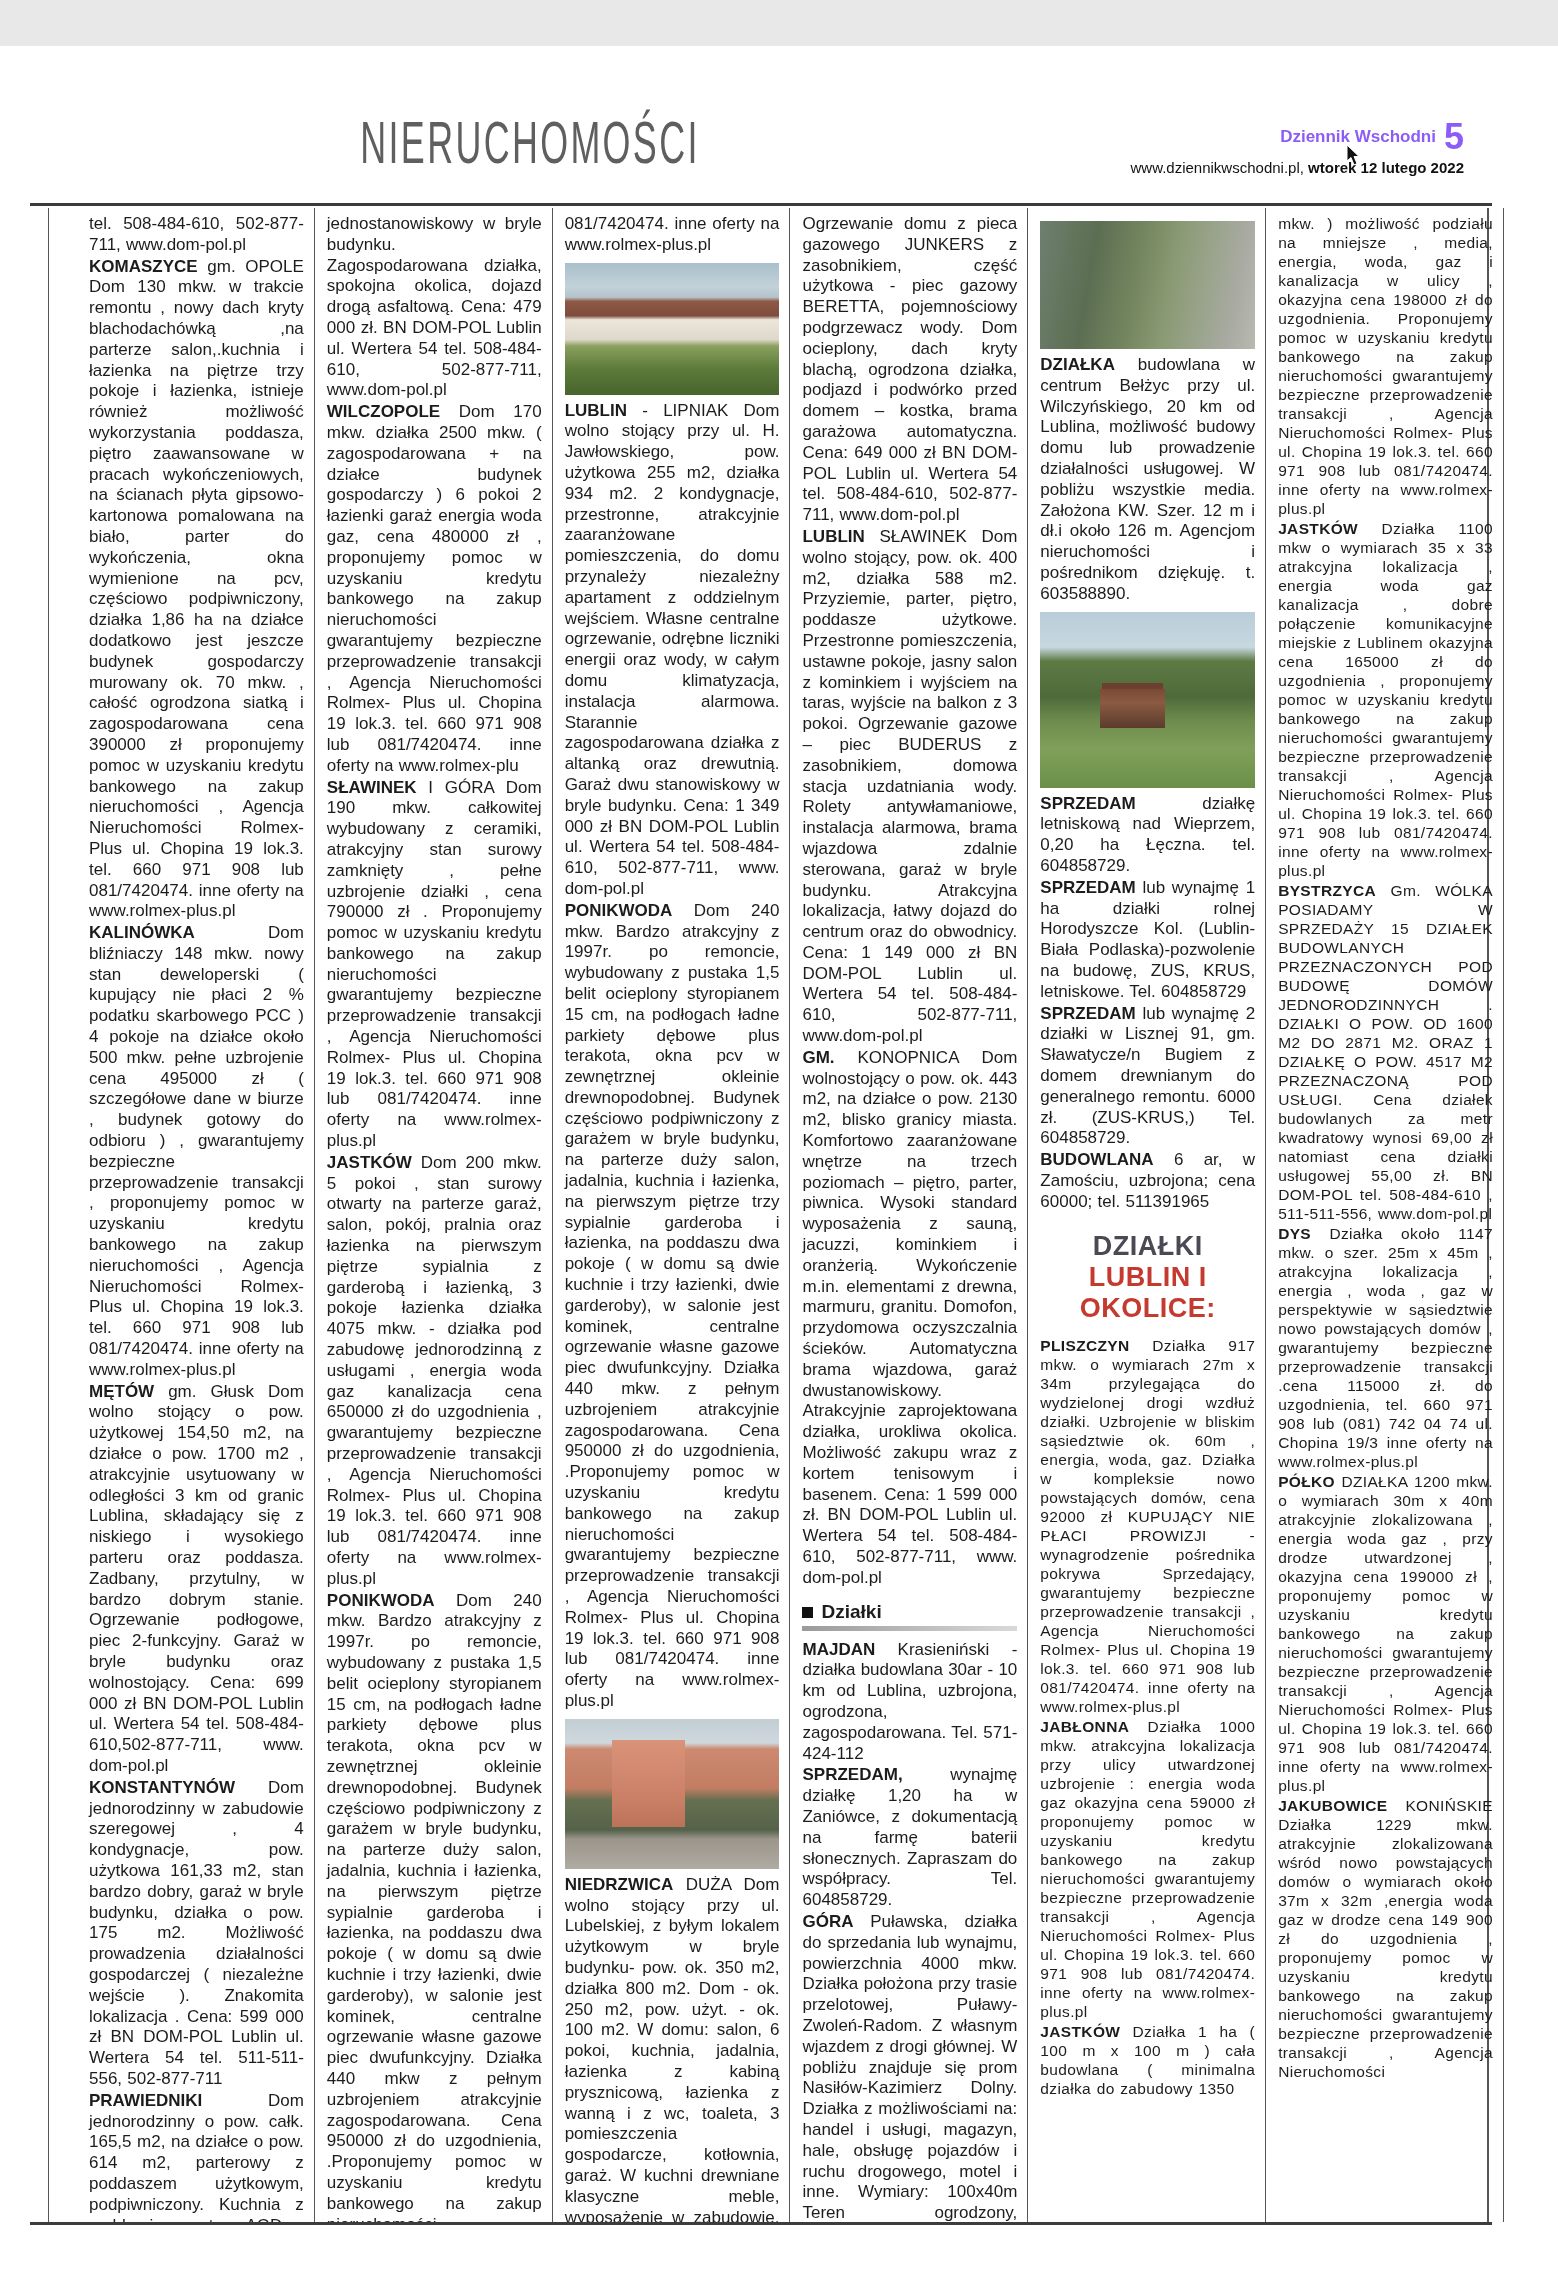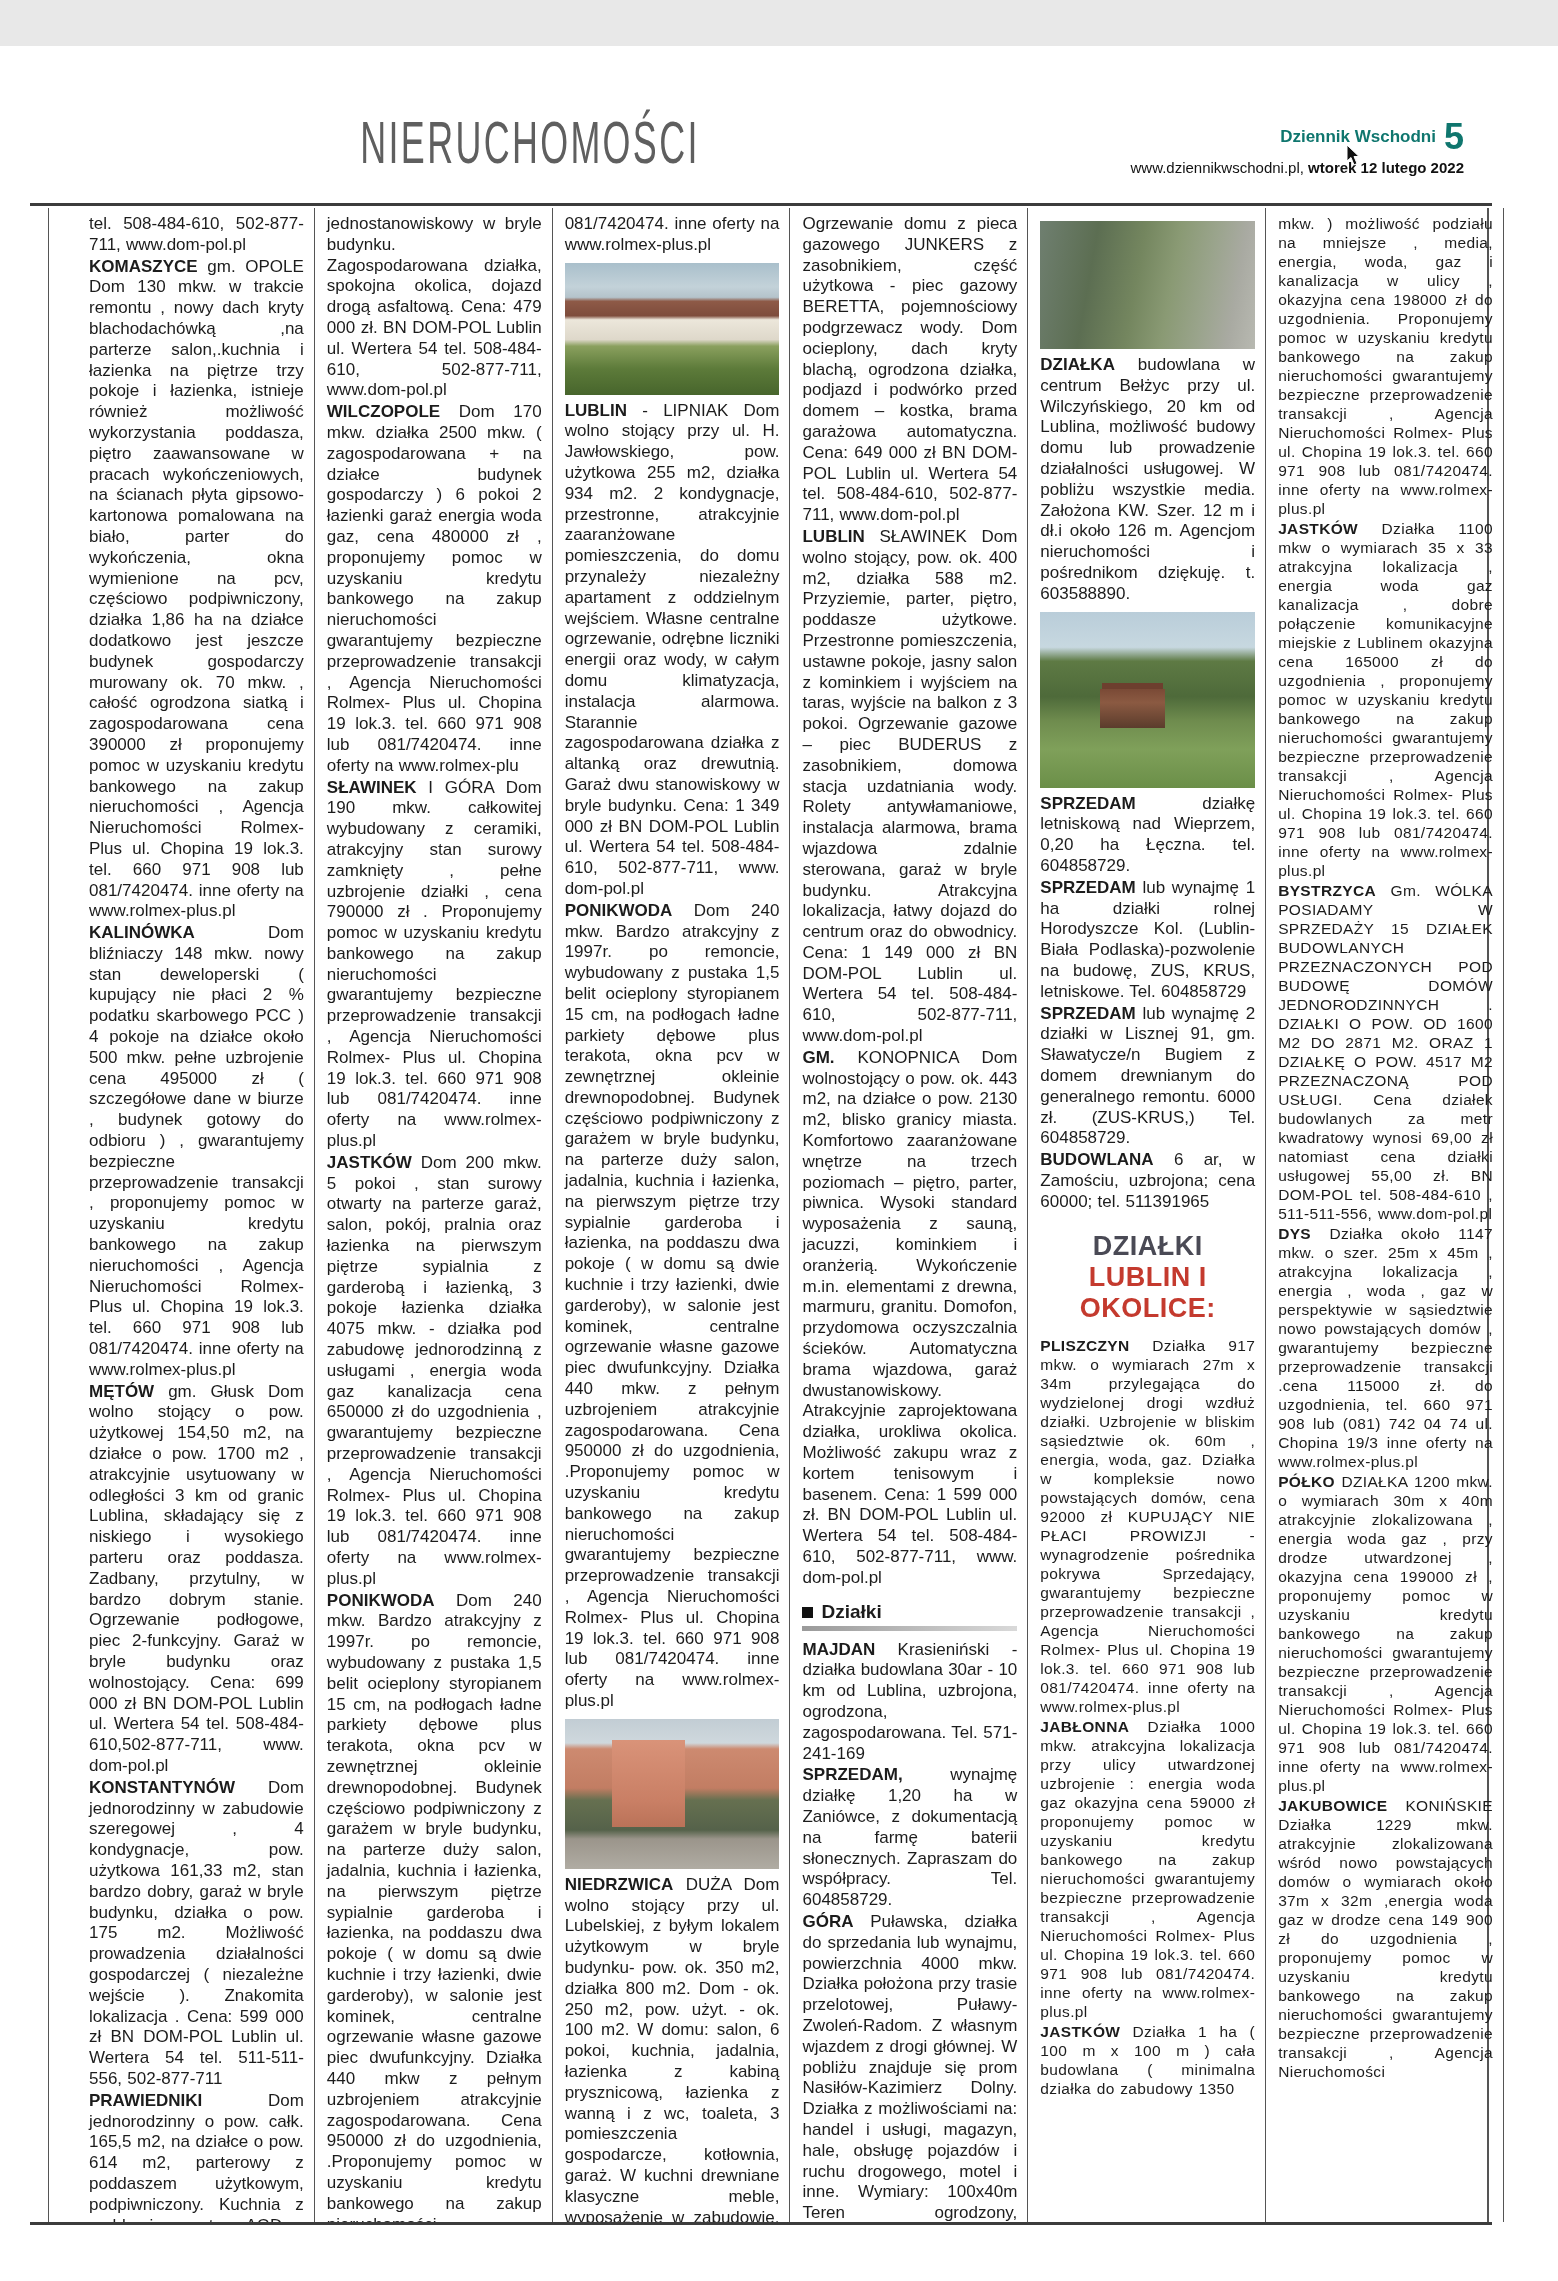--- a/index.html
+++ b/index.html
@@ -4,21 +4,21 @@
 <style>
   html,body{margin:0;padding:0;background:#e8e8e8;}
   .page{position:relative;width:1558px;height:2281px;background:#ffffff;
         font-family:"Liberation Sans","DejaVu Sans",sans-serif;color:#1c1c1c;overflow:hidden;margin-top:46px;}
 
   
   .section-title{position:absolute;top:62px;left:300px;width:460px;text-align:center;
     font-size:46px;font-weight:400;color:#5f5f5f;letter-spacing:3px;
     transform:scaleY(1.28) scaleX(0.78);transform-origin:center top;white-space:nowrap;}
   .brand{position:absolute;top:70px;right:94px;text-align:right;line-height:1.15;}
-  .brand1{font-size:17px;font-weight:bold;color:#0f766e;}
+  .brand1{font-size:17px;font-weight:bold;color:#8b5cf6;}
   .pgnum{font-size:36px;font-weight:bold;margin-left:8px;vertical-align:-7px;}
   .brand2{font-size:15px;color:#111;margin-top:2px;}
   .brand2 .date{font-weight:bold;}
   .cursor{position:absolute;left:1346px;top:99px;width:16px;height:22px;}
 
   
   .rule-top{position:absolute;left:30px;top:157px;width:1462px;height:3px;background:#3c3c3c;}
   .rule-bottom{position:absolute;left:30px;top:2176px;width:1462px;height:3px;background:#3c3c3c;}
   .rule-right-outer{position:absolute;left:1487px;top:162px;width:2px;height:2014px;background:#555;}
 
@@ -108,21 +108,21 @@
       </div>
       <p class="ad"><span class="lead">NIEDRZWICA</span><span> DUŻA  Dom wolno stojący przy ul. Lubelskiej, z byłym lokalem użytkowym w bryle budynku- pow. ok. 350 m2, działka 800 m2. Dom - ok. 250 m2, pow. użyt. - ok. 100 m2. W domu: salon, 6 pokoi, kuchnia, jadalnia, łazienka z kabiną prysznicową, łazienka z wanną i z wc, toaleta, 3 pomieszczenia gospodarcze, kotłownia, garaż. W kuchni drewniane klasyczne meble, wyposażenie w zabudowie. Podłogi - w pokojach parkiet, w kuchni i łazienkach glazura i terakota. Lokal użytkowy: 7 pomieszczeń, wc, komunikacja.</span></p>
     </div>
 
     <div class="col">
       <p class="ad"><span>Ogrzewanie domu z pieca gazowego JUNKERS z zasobnikiem, część użytkowa - piec gazowy BERETTA, pojemnościowy podgrzewacz wody. Dom ocieplony, dach kryty blachą, ogrodzona działka, podjazd i podwórko przed domem – kostka, brama garażowa automatyczna. Cena: 649 000 zł BN DOM-POL Lublin ul. Wertera 54 tel. 508-484-610,   502-877-711,  www.dom-pol.pl</span></p>
       <p class="ad"><span class="lead">LUBLIN</span><span> SŁAWINEK  Dom wolno stojący, pow. ok. 400 m2, działka 588 m2. Przyziemie, parter, piętro, poddasze użytkowe. Przestronne pomieszczenia, ustawne pokoje, jasny salon z kominkiem i wyjściem na taras, wyjście na balkon z 3 pokoi. Ogrzewanie gazowe – piec BUDERUS z zasobnikiem, domowa stacja uzdatniania wody. Rolety antywłamaniowe, instalacja alarmowa, brama wjazdowa zdalnie sterowana, garaż w bryle budynku. Atrakcyjna lokalizacja, łatwy dojazd do centrum oraz do obwodnicy. Cena: 1 149 000 zł BN DOM-POL Lublin ul. Wertera 54 tel. 508-484-610,   502-877-711,  www.dom-pol.pl</span></p>
       <p class="ad"><span class="lead">GM.</span><span> KONOPNICA Dom wolnostojący o pow. ok. 443 m2, na działce o pow. 2130 m2, blisko granicy miasta. Komfortowo zaaranżowane wnętrze na trzech poziomach – piętro, parter, piwnica. Wysoki standard wyposażenia z sauną, jacuzzi, kominkiem i oranżerią. Wykończenie m.in. elementami z drewna, marmuru, granitu. Domofon, przydomowa oczyszczalnia ścieków. Automatyczna brama wjazdowa, garaż dwustanowiskowy. Atrakcyjnie zaprojektowana działka, urokliwa okolica. Możliwość zakupu wraz z kortem tenisowym i basenem. Cena: 1 599 000 zł. BN DOM-POL Lublin ul. Wertera 54 tel. 508-484-610, 502-877-711,  www. dom-pol.pl</span></p>
       <div class="sec"><span class="sq"></span><span>Działki</span></div>
       <div class="sec-rule"></div>
-      <p class="ad"><span class="lead">MAJDAN</span><span> Krasieniński - działka budowlana 30ar - 10 km od Lublina, uzbrojona, ogrodzona, zagospodarowana. Tel. 571-241-169</span></p>
+      <p class="ad"><span class="lead">MAJDAN</span><span> Krasieniński - działka budowlana 30ar - 10 km od Lublina, uzbrojona, ogrodzona, zagospodarowana. Tel. 571-424-112</span></p>
       <p class="ad"><span class="lead">SPRZEDAM,</span><span> wynajmę działkę 1,20 ha w Zaniówce, z dokumentacją na farmę baterii słonecznych. Zapraszam do współpracy. Tel. 604858729.</span></p>
       <p class="ad"><span class="lead">GÓRA</span><span> Puławska, działka do sprzedania lub wynajmu, powierzchnia 4000 mkw. Działka położona przy trasie przelotowej, Puławy-Zwoleń-Radom. Z własnym wjazdem z drogi głównej. W pobliżu znajduje się prom Nasiłów-Kazimierz Dolny. Działka z możliwościami na: handel i usługi, magazyn, hale, obsługę pojazdów i ruchu drogowego, motel i inne. Wymiary: 100x40m Teren ogrodzony, utwardzony i uzbrojony. Cena sprzedaży: 650 000 zł. Cena wynajmu: 4 000 tys. kontakt: 502553512.</span></p>
     </div>
 
     <div class="col">
       <div class="photo ph-belzyce"></div>
       <p class="ad"><span class="lead">DZIAŁKA</span><span> budowlana w centrum Bełżyc przy ul. Wilczyńskiego, 20 km od Lublina, możliwość budowy domu lub prowadzenie działalności usługowej. W pobliżu wszystkie media. Założona KW. Szer. 12 m i dł.i około 126 m. Agencjom nieruchomości i pośrednikom dziękuję. t. 603588890.</span></p>
       <div class="photo ph-kozlowka">
         <div class="cottage"></div>
       </div>

